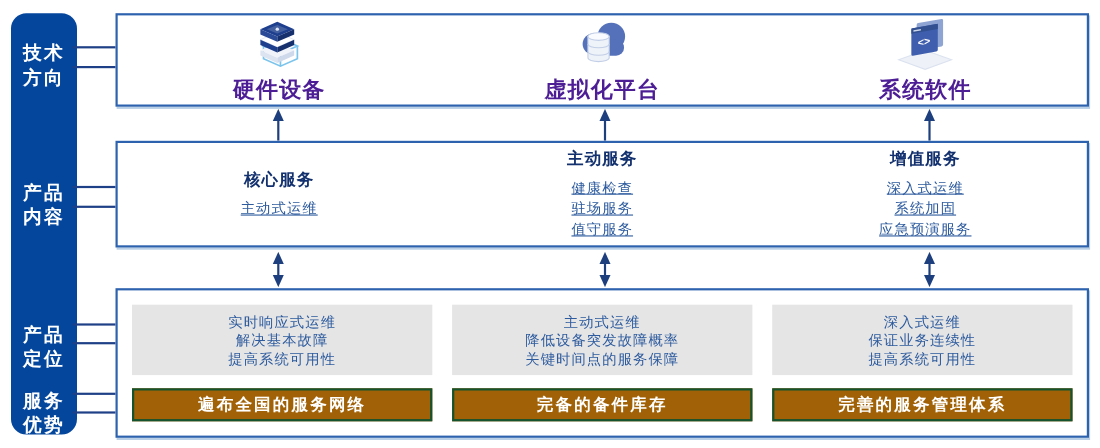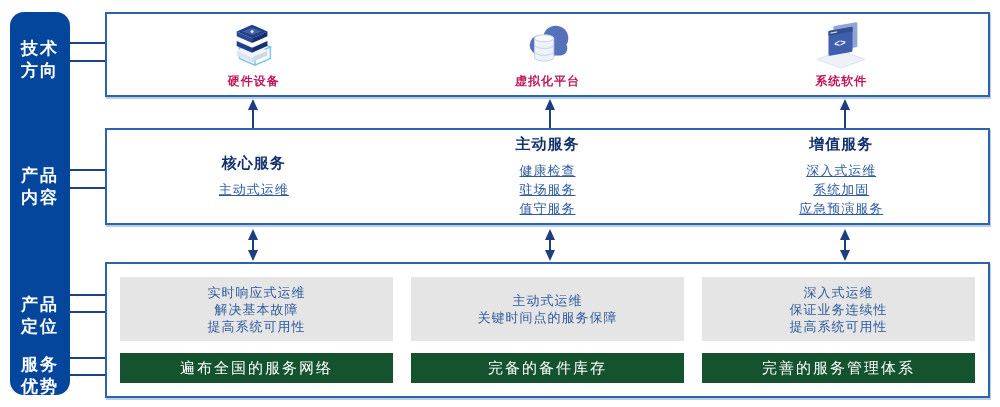--- a/index.html
+++ b/index.html
@@ -19,35 +19,35 @@
   
   .box { position:absolute; left:105px; width:885px; background:#ffffff;
          border:2px solid #2d63ae; box-shadow:1px 2px 0 0 #b9cfe6; }
   .box-top    { top:12px;  height:85px;  display:flex; align-items:center; }
   .box-middle { top:128px; height:97px;  display:flex; }
   .box-bottom { top:262px; height:136px; display:flex; gap:18px; padding:13px; }
 
   
   .tech-cell { flex:1; display:flex; flex-direction:column; align-items:center; justify-content:center; }
   .tech-icon { height:50px; display:flex; align-items:flex-end; justify-content:center; }
-  .tech-label { margin-top:4px; font-size:12px; font-weight:bold; color:#be185d; letter-spacing:1px; }
+  .tech-label { margin-top:4px; font-size:20px; font-weight:bold; color:#4c1d95; letter-spacing:1px; }
 
   
   .svc-cell { flex:1; display:flex; flex-direction:column; align-items:center; justify-content:center; }
   .svc-title { font-size:15px; font-weight:bold; color:#12316e; letter-spacing:1px; margin-bottom:7px; }
   .svc-item  { font-size:13px; color:#2d5b9e; line-height:19px; letter-spacing:1px;text-decoration:underline; }
 
   
   .pos-col { flex:1; display:flex; flex-direction:column; }
   .pos-box { height:67px; background:#e5e5e5; display:flex; flex-direction:column;
              align-items:center; justify-content:center; margin-bottom:12px; }
   .pos-line { font-size:13px; color:#2d5b9e; line-height:17px; letter-spacing:1px; }
-  .adv-bar { height:31px; background:#14532d; border:4px solid #14532d;
+  .adv-bar { height:31px; background:#a16207; border:2px solid #14532d;
              display:flex; align-items:center; justify-content:center;
-             color:#ffffff; font-size:15px; font-weight:normal; letter-spacing:2px; }
+             color:#ffffff; font-size:15px; font-weight:bold; letter-spacing:2px; }
 
   
   .arrow { position:absolute; width:16px; }
 </style>
 </head>
 <body>
 
 <div class="canvas">
 
   <aside class="sidebar">
@@ -194,20 +194,21 @@
         <div class="pos-line">实时响应式运维</div>
         <div class="pos-line">解决基本故障</div>
         <div class="pos-line">提高系统可用性</div>
       </div>
       <div class="adv-bar">遍布全国的服务网络</div>
     </div>
 
     <div class="pos-col">
       <div class="pos-box">
         <div class="pos-line">主动式运维</div>
+        <div class="pos-line">降低设备突发故障概率</div>
         <div class="pos-line">关键时间点的服务保障</div>
       </div>
       <div class="adv-bar">完备的备件库存</div>
     </div>
 
     <div class="pos-col">
       <div class="pos-box">
         <div class="pos-line">深入式运维</div>
         <div class="pos-line">保证业务连续性</div>
         <div class="pos-line">提高系统可用性</div>

